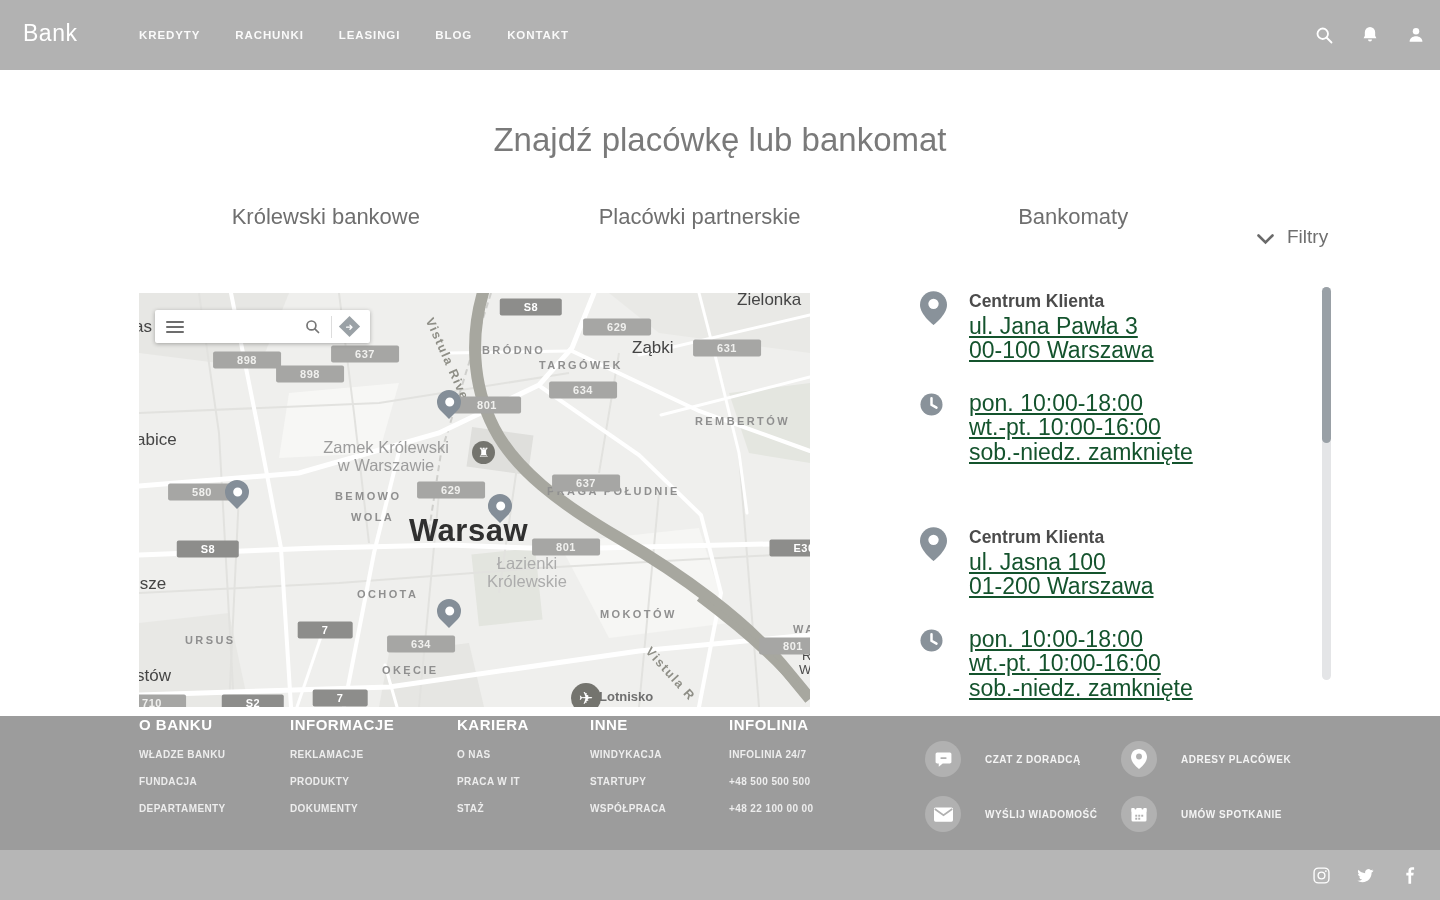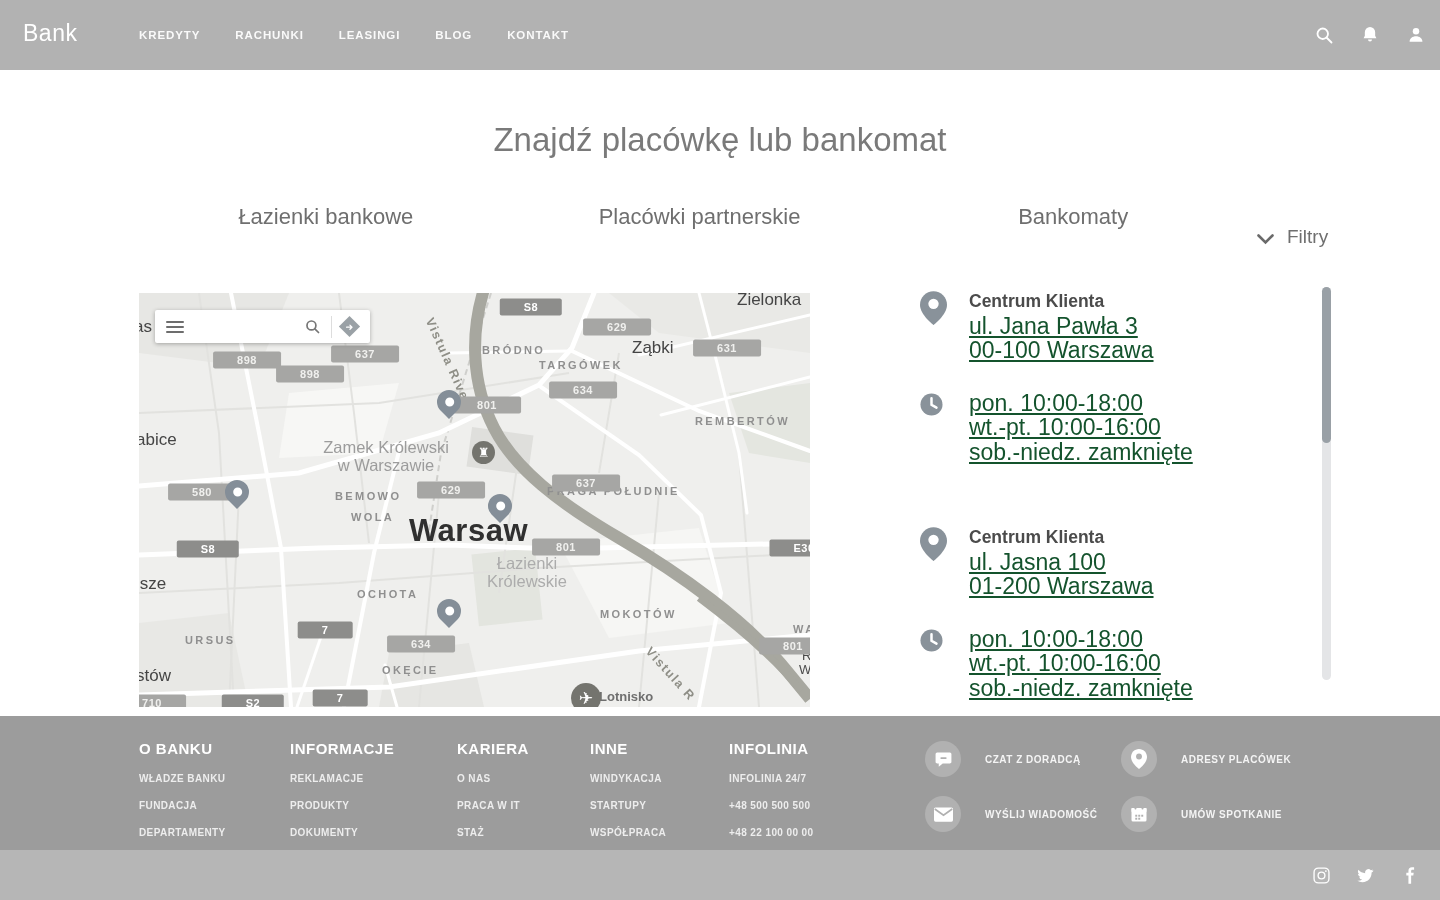--- a/index.html
+++ b/index.html
@@ -60,21 +60,21 @@
   .crow + .crow{margin-top:28px;}
   .cicon{width:28px;flex:0 0 28px;padding-top:2px;}
   .cname{font-size:17.5px;font-weight:700;color:#4b4b4b;line-height:24.5px;}
   .ctext{font-size:23px;color:#14532d;line-height:24.5px;text-decoration:underline;}
   .scrollbar{position:absolute;left:1322px;top:287px;width:9px;height:393px;background:#e4e5e7;border-radius:5px;cursor:pointer;}
   .scrollbar .thumb{position:absolute;left:0;top:0;width:9px;height:156px;background:#99a0a6;border-radius:5px;cursor:grab;}
 
   
   .footer{position:absolute;left:0;top:716px;width:1440px;height:134px;background:#9c9c9c;}
   .fcol{position:absolute;top:0;}
-  .fcol .ftitle{margin-top:24px;font-size:15px;font-weight:700;color:#fff;letter-spacing:.5px;}
+  .fcol .ftitle{font-size:15px;font-weight:700;color:#fff;letter-spacing:.5px;}
   .fcol .flink{margin-top:16px;font-size:10px;font-weight:700;color:#ededed;letter-spacing:.4px;cursor:pointer;}
   .faction{position:absolute;display:flex;align-items:center;gap:24px;cursor:pointer;}
   .fcirc{width:36px;height:36px;border-radius:50%;background:#b1b1b1;display:flex;align-items:center;justify-content:center;}
   .falabel{font-size:10px;font-weight:700;color:#f4f4f4;letter-spacing:.5px;}
   .bottombar{position:absolute;left:0;top:850px;width:1440px;height:50px;background:#b6b6b6;}
   .socials{position:absolute;right:22px;top:0;height:50px;display:flex;align-items:center;gap:27px;}
   .socials .ico{width:17px;height:17px;cursor:pointer;}
 </style>
 </head>
 <body>
@@ -106,21 +106,21 @@
           <circle cx="12" cy="7.6" r="3.9"></circle>
           <path d="M4.3 20.2c0-4.1 3.5-6.6 7.7-6.6s7.7 2.5 7.7 6.6z"></path>
         </svg>
     </span>
   </div>
 </div>
 
 <div class="page-title">Znajdź placówkę lub bankomat</div>
 
 <div class="tabs">
-  <div class="tab">Łazienki bankowe</div>
+  <div class="tab">Królewski bankowe</div>
   <div class="tab">Placówki partnerskie</div>
   <div class="tab">Bankomaty</div>
 </div>
 
 <div class="filters">
   <span style="width:17px;height:12px;display:inline-block;">
     <svg viewBox="0 0 17 11" fill="none" stroke="#6a6a6a" stroke-width="2.6" stroke-linecap="round">
         <path d="M1.5 1.5 8.5 8.5 15.5 1.5"></path>
       </svg>
   </span>

